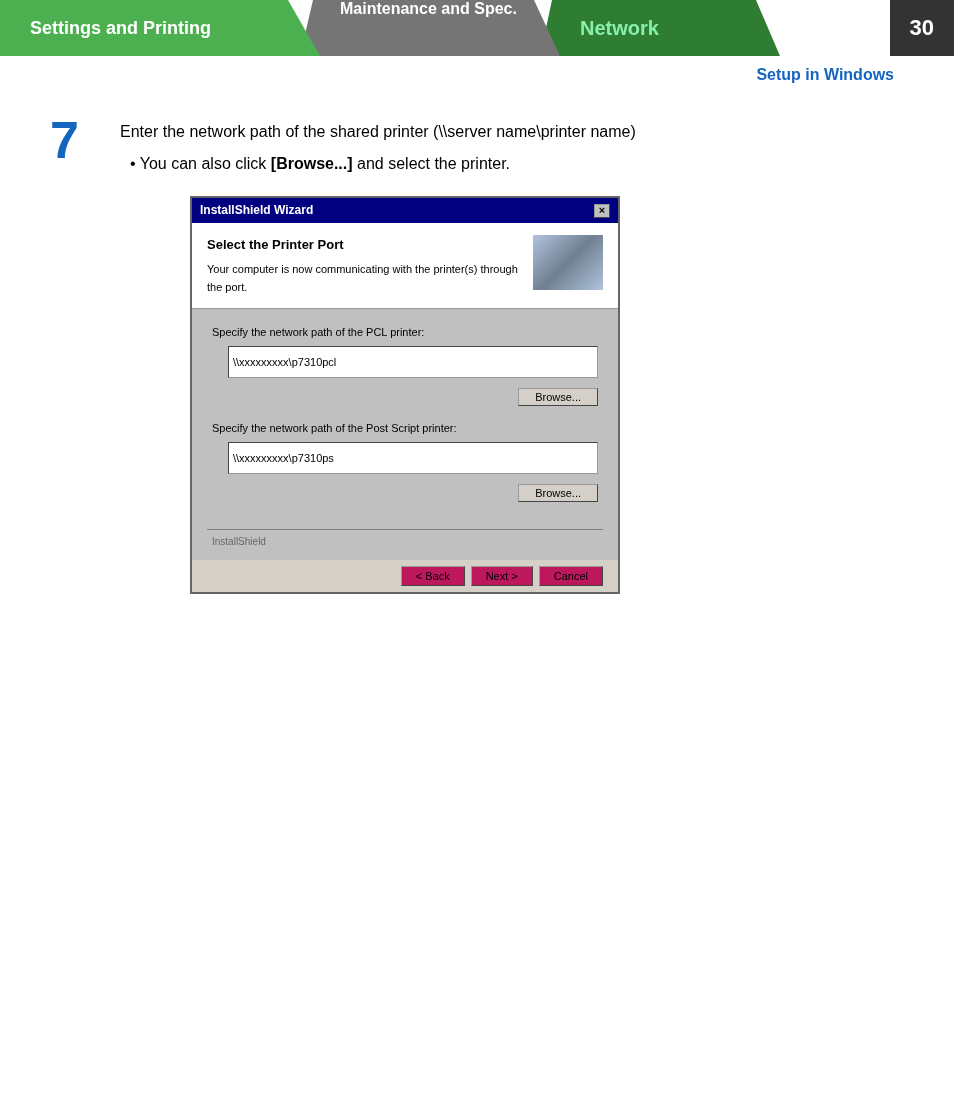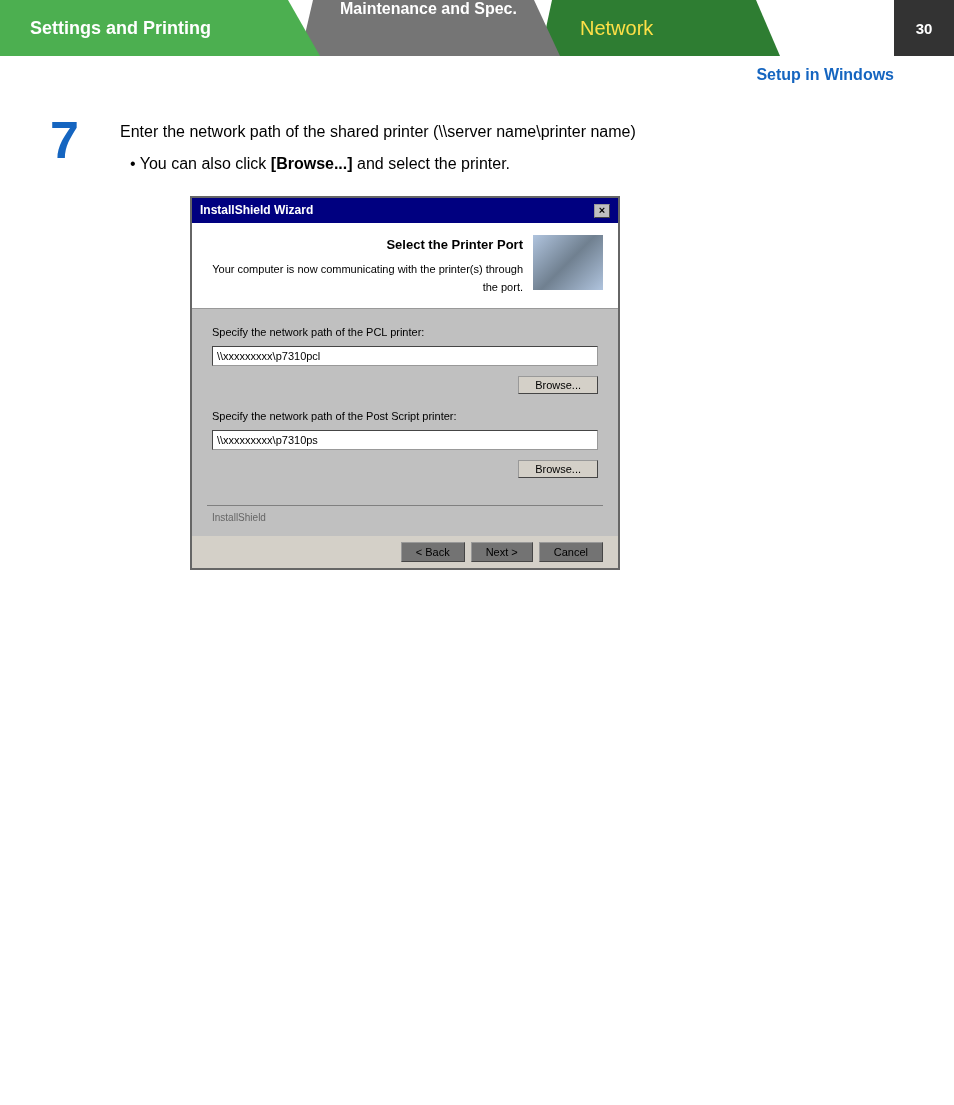--- a/index.html
+++ b/index.html
@@ -44,37 +44,37 @@
       padding: 0 30px 0 40px;
       clip-path: polygon(5% 0, 90% 0, 100% 100%, 0 100%);
       min-width: 260px;
       margin-left: -20px;
       position: relative;
       z-index: 2;
     }
 
     .tab-network {
       background: #2e7d32;
-      color: #fde047;
-      font-weight: normal;
+      color: #86efac;
+      font-weight: bold;
       font-size: 20px;
       display: flex;
       align-items: center;
       padding: 0 30px 0 40px;
       clip-path: polygon(5% 0, 90% 0, 100% 100%, 0 100%);
       min-width: 240px;
       margin-left: -20px;
       position: relative;
       z-index: 1;
     }
 
     .page-number {
       background: #333;
       color: #fff;
-      font-size: 15px;
+      font-size: 22px;
       font-weight: bold;
       display: flex;
       align-items: center;
       justify-content: center;
       padding: 0 20px;
       margin-left: auto;
       min-width: 60px;
     }
 
     
@@ -160,21 +160,20 @@
       display: flex;
       align-items: flex-start;
       padding: 12px 15px;
       border-bottom: 1px solid #999;
       min-height: 70px;
       position: relative;
     }
 
     .wizard-top-text {
       flex: 1;
-      text-align: right;
     }
 
     .wizard-top-title {
       font-size: 13px;
       font-weight: bold;
       color: #000;
       margin-bottom: 5px;
     }
 
     .wizard-top-desc {
@@ -201,25 +200,26 @@
 
     .wizard-input-row {
       display: flex;
       align-items: center;
       margin-bottom: 10px;
       gap: 8px;
     }
 
     .wizard-input {
       flex: 1;
-      height: 20px;
+      height: 32px;
       background: #fff;
       border: 1px inset #999;
       font-size: 11px;
       padding: 0 4px;
+      margin-left: 16px;
     }
 
     .wizard-browse-btn {
       background: #d4d0c8;
       border: 1px outset #999;
       font-size: 11px;
       padding: 2px 16px;
       cursor: pointer;
       display: block;
       margin-left: auto;
@@ -240,21 +240,21 @@
 
     .wizard-bottom-bar {
       display: flex;
       justify-content: flex-end;
       gap: 6px;
       padding: 6px 15px;
       background: #d4d0c8;
     }
 
     .wizard-btn {
-      background: #737373;
+      background: #be185d;
       border: 1px outset #999;
       font-size: 11px;
       padding: 3px 14px;
       cursor: pointer;
     }
   </style>
 </head>
 <body>
 
 <div class="header">

